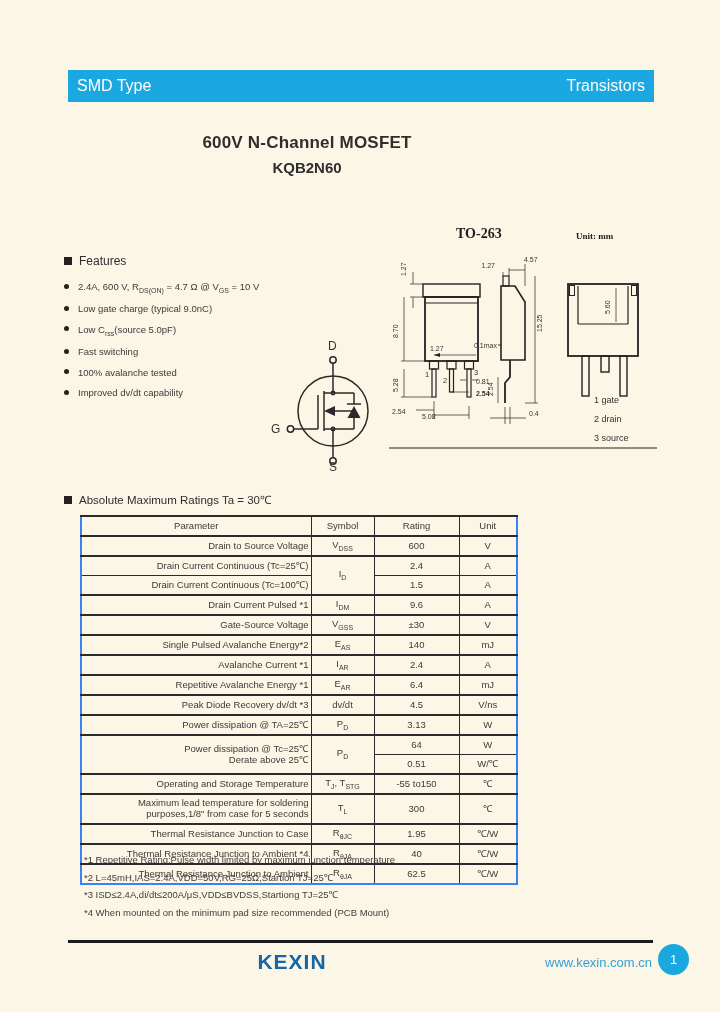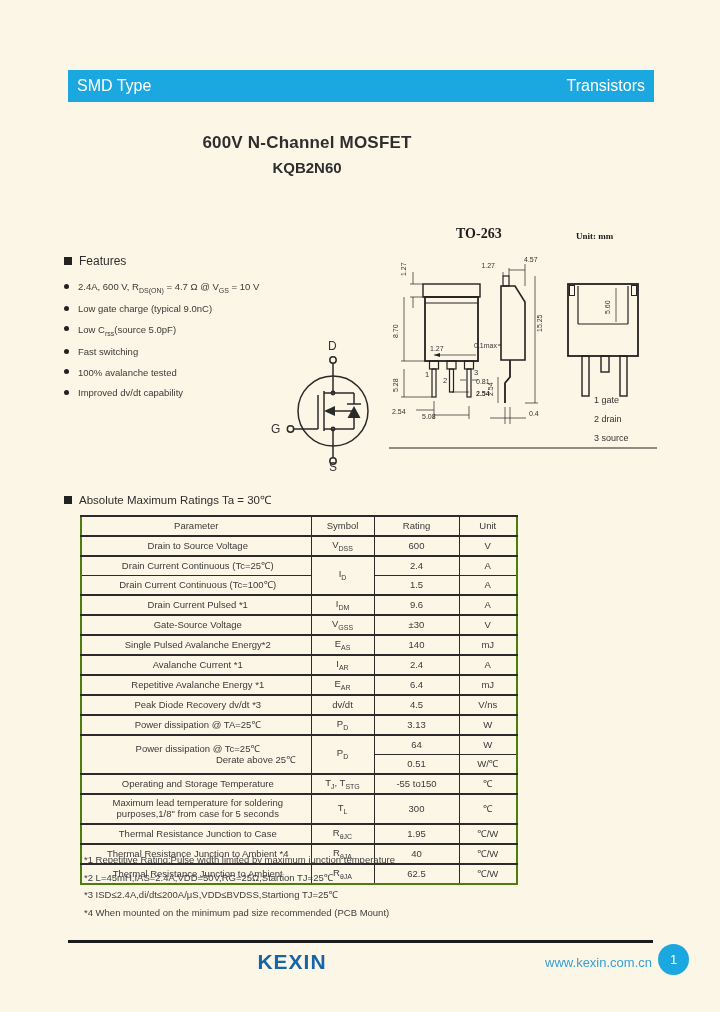--- a/index.html
+++ b/index.html
@@ -1,22 +1,22 @@
 <!DOCTYPE html>
 <html><head>
 <meta charset="utf-8">
 <style>
   html,body{margin:0;padding:0;background:#e8e8e8;}
   #page{position:relative;width:720px;height:1012px;background:#fcf6e7;
         font-family:"Liberation Sans",sans-serif;color:#3a3a3a;overflow:hidden;margin:0 auto;}
 
   
-  .topbar{position:absolute;left:68px;top:70px;width:586px;height:32px;background:#1ba7df;
+  .topbar{position:absolute;left:68px;top:70px;width:586px;height:24px;background:#1ba7df;
           color:#fff;display:flex;justify-content:space-between;align-items:center;
-          padding:8px 9px;box-sizing:border-box;font-size:16px;}
+          padding:16px 9px;box-sizing:border-box;font-size:16px;}
 
   
   .doc-title{position:absolute;left:0;top:133px;width:614px;text-align:center;color:#2e2e2e;}
   .doc-title .l1{font-size:17px;font-weight:bold;letter-spacing:.2px;}
   .doc-title .l2{font-size:15px;font-weight:bold;margin-top:6px;}
 
   
   .features{position:absolute;left:64px;top:254px;width:330px;}
   .sec-head{font-size:12px;display:flex;align-items:center;gap:7px;color:#2e2e2e;}
   .sq{width:8px;height:8px;background:#222;display:inline-block;flex:none;}
@@ -30,26 +30,26 @@
   svg text{font-family:"Liberation Sans",sans-serif;fill:#333;}
   .pkg .serif{font-family:"Liberation Serif",serif;font-weight:bold;fill:#1d1d1d;}
   .pkg line,.pkg rect,.pkg path,.pkg polyline{stroke:#222;fill:none;}
   .mosfet line,.mosfet circle,.mosfet polyline{stroke:#2a2a2a;fill:none;stroke-width:1.5;}
 
   
   .ratings-head{position:absolute;left:64px;top:492px;font-size:11.5px;}
 
   
   table.ratings{position:absolute;left:80px;top:515px;width:436px;border-collapse:collapse;
-        table-layout:fixed;font-size:9.5px;color:#3a3a3a;border:2px solid #4d7c0f;}
+        table-layout:fixed;font-size:9.5px;color:#3a3a3a;border:2px solid #3b82f6;}
   .ratings th,.ratings td{border:1px solid #2b2b2b;border-top-width:2px;height:18px;padding:0 2px;
         text-align:center;font-weight:normal;line-height:1.15;}
   .ratings th{border-bottom-width:2px;}
   .ratings tr.cont>td{border-top-width:1px;}
-  .ratings td.c-param{text-align:center;padding-left:5px;}
+  .ratings td.c-param{text-align:right;padding-left:5px;}
   .ratings tr.tall td{height:28px;}
   .ratings .derate{padding-left:116px;}
 
   
   .notes{position:absolute;left:84px;top:851px;font-size:9.5px;line-height:17.5px;color:#3d3d3d;}
 
   
   .rule{position:absolute;left:68px;top:940px;width:585px;height:3px;background:#1c1c1c;}
   .logo{position:absolute;left:0;top:950px;width:584px;text-align:center;font-size:21px;
         font-weight:bold;color:#1565a8;letter-spacing:1px;}

